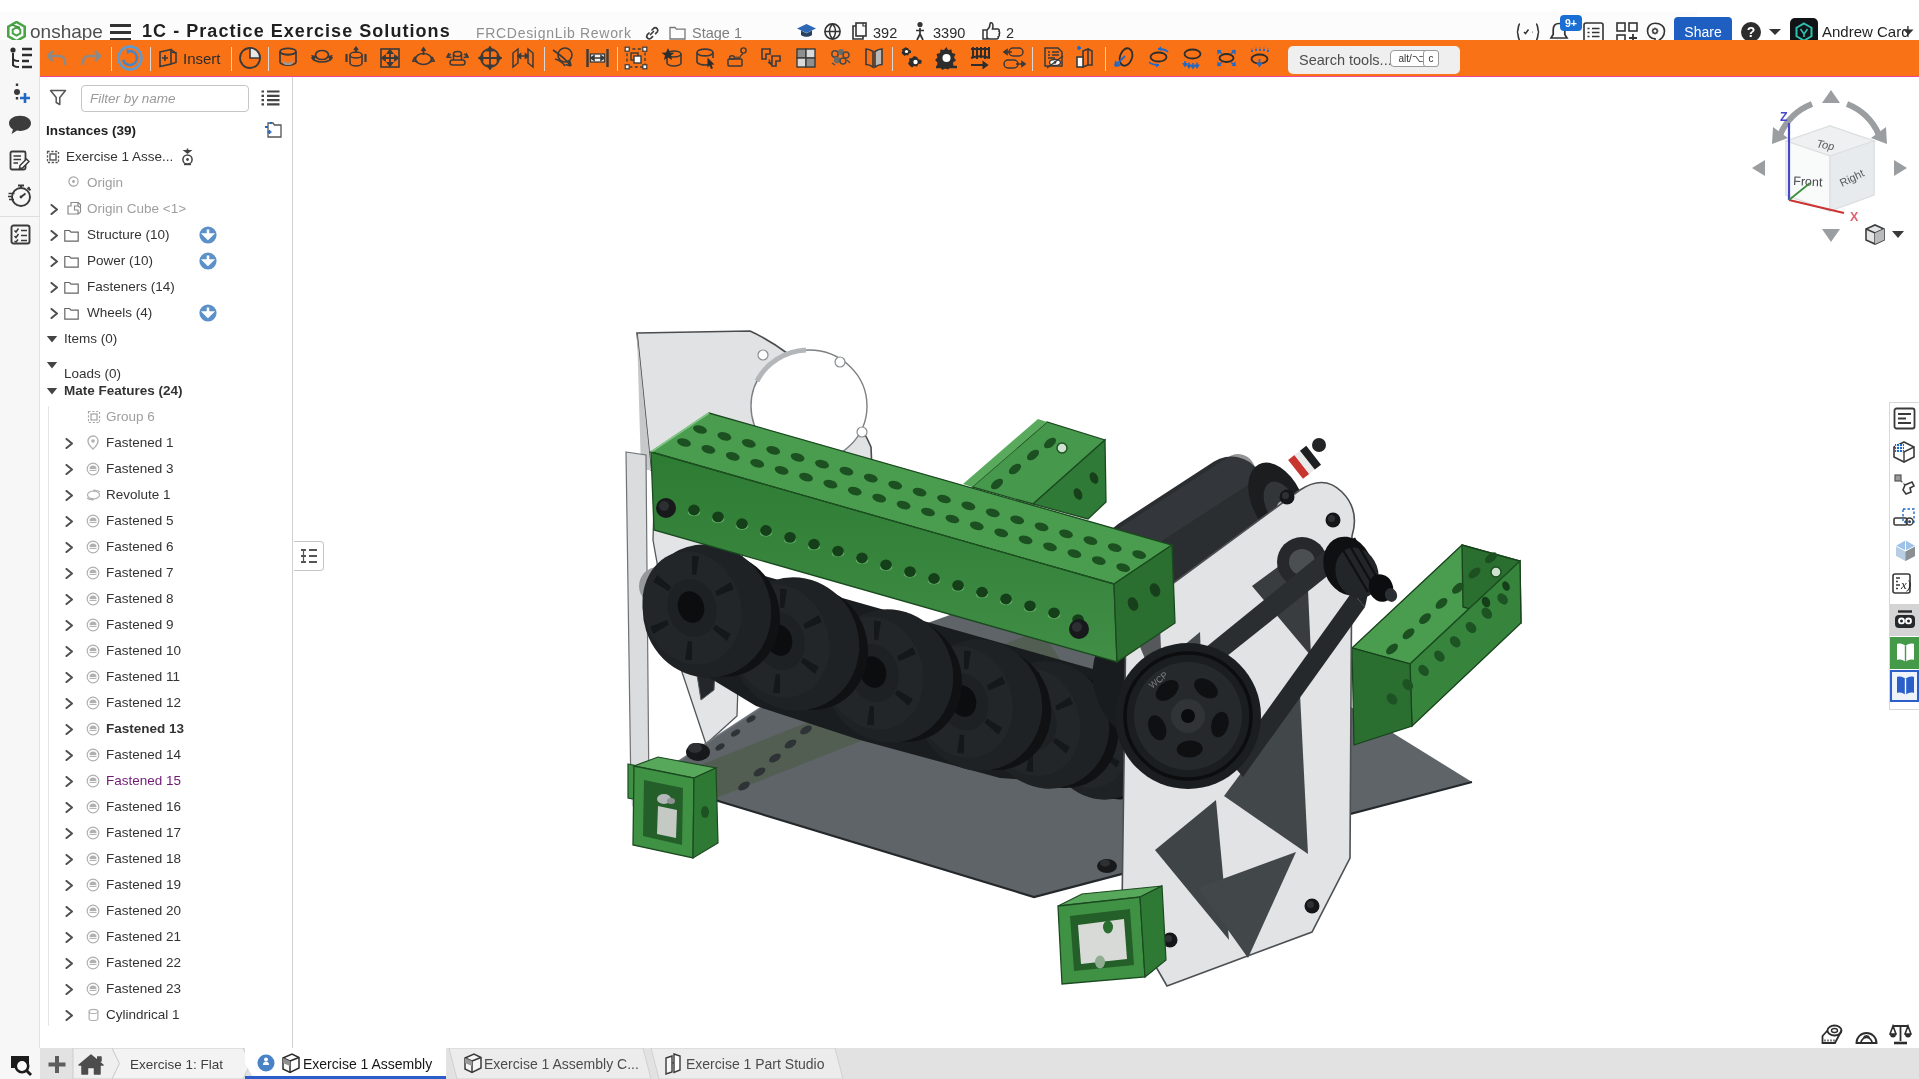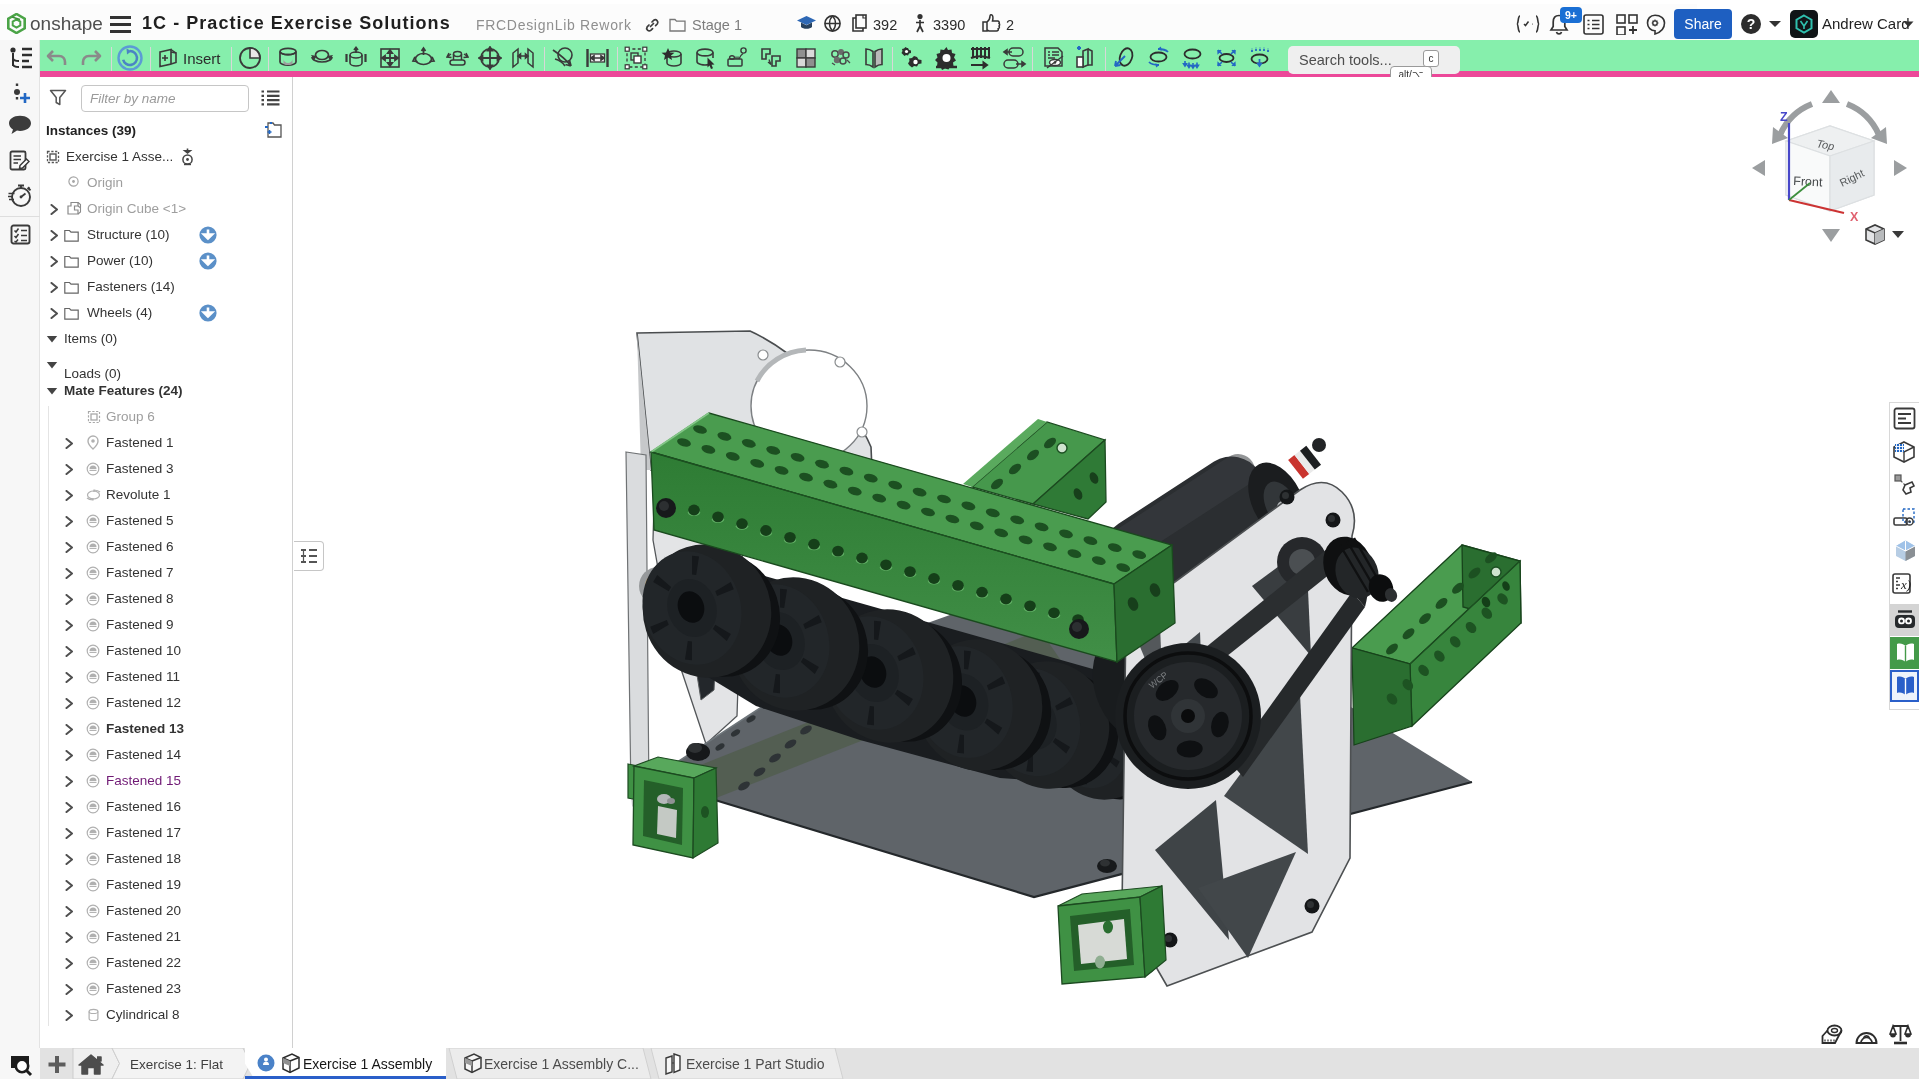--- a/index.html
+++ b/index.html
@@ -1,18 +1,18 @@
 <!DOCTYPE html>
 <html><head>
 <meta charset="utf-8">
 <style>
 * { margin:0; padding:0; box-sizing:border-box; }
 html,body { width:1919px; height:1079px; overflow:hidden; font-family:"Liberation Sans", sans-serif; background:#fff; }
-#topbar { position:absolute; left:0; top:4px; width:1697px; height:40px; background:#fcfcfc; }
-#toolbar { position:absolute; left:40px; top:40px; width:1879px; height:37px; background:#86efac; border-bottom:6px solid #ec4899; }
+#topbar { position:absolute; left:0; top:12px; width:1697px; height:40px; background:#fcfcfc; }
+#toolbar { position:absolute; left:40px; top:40px; width:1879px; height:37px; background:#f97316; border-bottom:1px solid #ec4899; }
 #leftrail { position:absolute; left:0; top:40px; width:40px; height:1008px; background:#f7f7f7; border-right:1px solid #e3e3e3; }
 #treepanel { position:absolute; left:40px; top:77px; width:253px; height:971px; background:#fff; border-right:1px solid #d0d0d0; }
 #viewport { position:absolute; left:294px; top:77px; width:1625px; height:971px; background:#fff; }
 #bottombar { position:absolute; left:0; top:1048px; width:1919px; height:31px; background:#e7e7e7; }
 .t { position:absolute; white-space:nowrap; }
 .ico { position:absolute; }
 .vsep { position:absolute; top:7px; width:1px; height:24px; background:#d8d8d8; }
 </style>
 </head>
 <body>
@@ -287,21 +287,21 @@
       <ellipse cx="12.5" cy="12" rx="7" ry="4" fill="none" stroke="#2d2d2d" stroke-width="1.8"></ellipse>
       <path d="M4 4 L8 8 M21 4 L17 8 M4 20 L8 16 M21 20 L17 16 M4 4 L4.2 7 L7 4.2 M21 4 L20.8 7 L18 4.2 M4 20 L4.2 17 L7 19.8 M21 20 L20.8 17 L18 19.8" stroke="#2368c4" stroke-width="1.6" fill="#2368c4"></path>
     </svg>
   <svg class="ico" style="left:1207px;top:6px" width="25" height="24" viewBox="0 0 25 24">
       <ellipse cx="12.5" cy="13" rx="8" ry="4.5" fill="none" stroke="#2d2d2d" stroke-width="1.8"></ellipse>
       <path d="M5 6 L5 2 M9 5 L9 1 M13 5 L13 1 M17 5 L17 1 M21 6 L21 2" stroke="#2368c4" stroke-width="1.8" stroke-dasharray="2.2 1.6"></path>
       <path d="M12.5 13 L12.5 20 M12.5 20 L10.8 17.5 L14.2 17.5 Z" stroke="#2368c4" stroke-width="1.7" fill="#2368c4"></path>
     </svg>
   <div class="t" style="left:1248px;top:6px;width:172px;height:28px;background:#efefef;border-radius:5px"></div>
   <div class="t" style="left:1259px;top:12px;font-size:14.5px;color:#4d4d4d">Search tools...</div>
-  <div class="t" style="left:1350px;top:26px;width:42px;height:17px;background:#fff;border:1px solid #9a9a9a;border-radius:4px;font-size:10px;color:#333;text-align:center;line-height:15px">alt/⌥</div>
+  <div class="t" style="left:1350px;top:10px;width:42px;height:17px;background:#fff;border:1px solid #9a9a9a;border-radius:4px;font-size:10px;color:#333;text-align:center;line-height:15px">alt/⌥</div>
   <div class="t" style="left:1383px;top:10px;width:16px;height:17px;background:#fff;border:1px solid #9a9a9a;border-radius:3px;font-size:10px;color:#333;text-align:center;line-height:15px">c</div>
 </div>
 <div id="leftrail"></div>
 <div id="treepanel"></div>
 <div id="filterrow">
   <svg class="ico" style="left:49px;top:89px" width="18" height="18" viewBox="0 0 18 18">
       <path d="M1.5 1.5 L16.5 1.5 L10.8 8.5 L10.8 15.5 L7.2 13.5 L7.2 8.5 Z" fill="none" stroke="#555" stroke-width="1.5" stroke-linejoin="round"></path>
     </svg>
   <div class="t" style="left:81px;top:85px;width:168px;height:27px;border:1px solid #c6c6c6;border-radius:4px;background:#fff"></div>
   <div class="t" style="left:90px;top:91px;font-size:13.5px;font-style:italic;color:#9a9a9a">Filter by name</div>
@@ -630,21 +630,21 @@
     <path d="M3.5 8.4 L10.5 8.4" stroke="#b0b0b0" stroke-width="1.1"></path>
   </svg>
   <div class="t" style="left:106px;top:981px;font-size:13.5px;color:#333;font-weight:normal">Fastened 23</div>
   <svg class="ico" style="left:64px;top:1010px" width="10" height="11" viewBox="0 0 10 11">
     <path d="M2.5 1 L8 5.5 L2.5 10" fill="none" stroke="#4f4f4f" stroke-width="2" stroke-linecap="round" stroke-linejoin="round"></path>
   </svg>
   <svg class="ico" style="left:86px;top:1008px" width="15" height="14" viewBox="0 0 15 14">
     <ellipse cx="7.5" cy="3.4" rx="4.4" ry="2.1" fill="none" stroke="#b0b0b0" stroke-width="1.2"></ellipse>
     <path d="M3.1 3.4 L3.1 10.4 a4.4 2.1 0 0 0 8.8 0 L11.9 3.4" fill="none" stroke="#b0b0b0" stroke-width="1.2"></path>
   </svg>
-  <div class="t" style="left:106px;top:1007px;font-size:13.5px;color:#333;font-weight:normal">Cylindrical 8</div>
+  <div class="t" style="left:106px;top:1007px;font-size:13.5px;color:#333;font-weight:normal">Cylindrical 1</div>
 
 <div id="viewport"></div>
 <svg id="model" style="position:absolute;left:293px;top:77px" width="1626" height="971" viewBox="293 77 1626 971">
 <defs>
       <linearGradient id="gbeam" x1="0" y1="0" x2="0" y2="1">
         <stop offset="0" stop-color="#2e7c34"></stop>
         <stop offset="0.5" stop-color="#37853d"></stop>
         <stop offset="1" stop-color="#418f47"></stop>
       </linearGradient>
     </defs>

